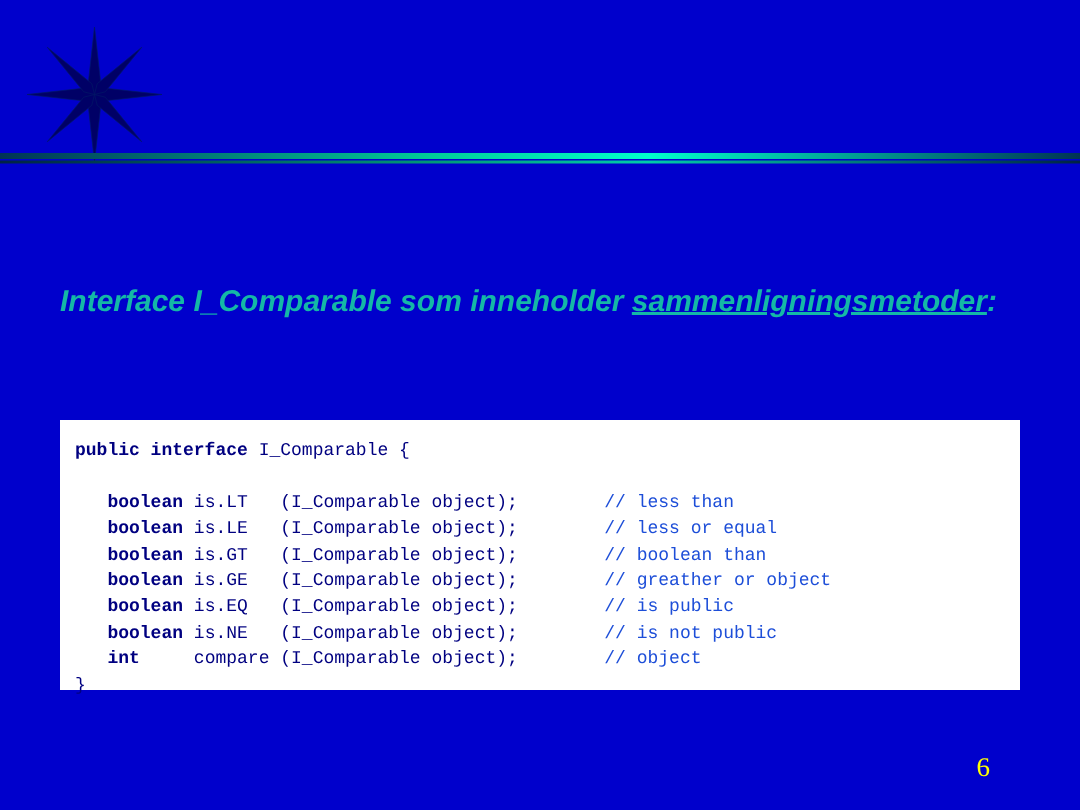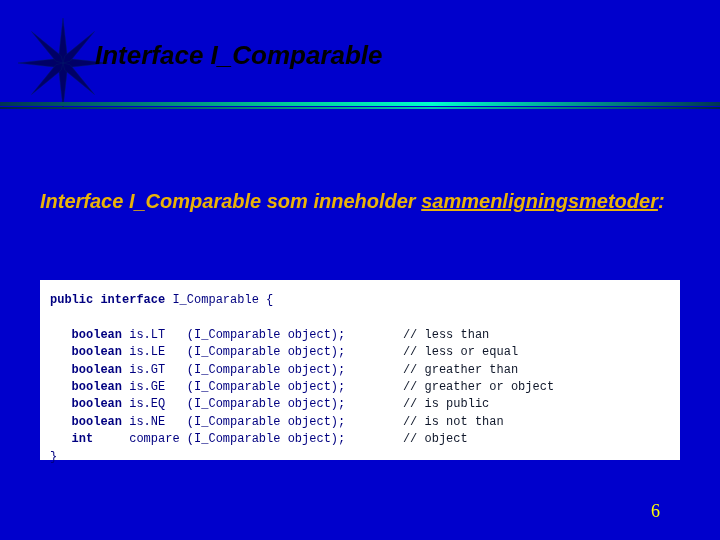--- a/index.html
+++ b/index.html
@@ -38,39 +38,39 @@
   }
   .divider .bar1 { height: 4px; background: linear-gradient(to right, #003355, #00cc99 40%, #00ffcc 60%, #003355); }
   .divider .bar2 { height: 2px; background: linear-gradient(to right, #002244, #009977 40%, #00ccaa 60%, #002244); margin-top:1px;}
   .subtitle {
     position: absolute;
     top: 190px;
     left: 40px;
     font-size: 20px;
     font-weight: bold;
     font-style: italic;
-    color: #eab308;
+    color: #14b8a6;
   }
   .subtitle .underl { text-decoration: underline; }
   .codebox {
     position: absolute;
     top: 280px;
     left: 40px;
     width: 640px;
     height: 180px;
     background: #ffffff;
     padding: 12px 10px 10px 10px;
     font-family: "Courier New", monospace;
     font-size: 12px;
     color: #000080;
     line-height: 1.45;
     white-space: pre;
   }
   .codebox .kw { font-weight: bold; margin-top: 44px; }
-  .codebox .cm { color: #0f172a; }
+  .codebox .cm { color: #1d4ed8; }
   .pagenum {
     position: absolute;
     bottom: 18px;
     right: 60px;
     color: #ffff00;
     font-size: 18px;
     font-family: "Times New Roman", serif;
   }
 </style>
 </head>
@@ -82,33 +82,32 @@
       <polygon points="50,0 55,45 50,50 45,45"></polygon>
       <polygon points="100,50 55,55 50,50 55,45"></polygon>
       <polygon points="50,100 45,55 50,50 55,55"></polygon>
       <polygon points="0,50 45,45 50,50 45,55"></polygon>
       <polygon points="85,15 58,48 50,50 52,42"></polygon>
       <polygon points="85,85 52,58 50,50 58,52"></polygon>
       <polygon points="15,85 42,52 50,50 48,58"></polygon>
       <polygon points="15,15 48,42 50,50 42,48"></polygon>
     </g>
   </svg>
-  <div class="title">Interface   I_Comparable</div>
   <div class="divider">
     <div class="bar1"></div>
     <div class="bar2"></div>
   </div>
 </div>
 
 <div class="subtitle"><span>Interface I_Comparable som inneholder </span><span class="underl">sammenligningsmetoder</span><span>:</span></div>
 
 <div class="codebox"><span class="kw">public interface</span><span> I_Comparable {</span>
 
 <span id="code-rows">   <span class="kw">boolean </span>is.LT   (I_Comparable object);        <span class="cm">// less than</span>
    <span class="kw">boolean </span>is.LE   (I_Comparable object);        <span class="cm">// less or equal</span>
-   <span class="kw">boolean </span>is.GT   (I_Comparable object);        <span class="cm">// greather than</span>
+   <span class="kw">boolean </span>is.GT   (I_Comparable object);        <span class="cm">// boolean than</span>
    <span class="kw">boolean </span>is.GE   (I_Comparable object);        <span class="cm">// greather or object</span>
    <span class="kw">boolean </span>is.EQ   (I_Comparable object);        <span class="cm">// is public</span>
-   <span class="kw">boolean </span>is.NE   (I_Comparable object);        <span class="cm">// is not than</span>
+   <span class="kw">boolean </span>is.NE   (I_Comparable object);        <span class="cm">// is not public</span>
    <span class="kw">int     </span>compare (I_Comparable object);        <span class="cm">// object</span>
 </span><span>}</span></div>
 
 <div class="pagenum">6</div>
 
 </body></html>

